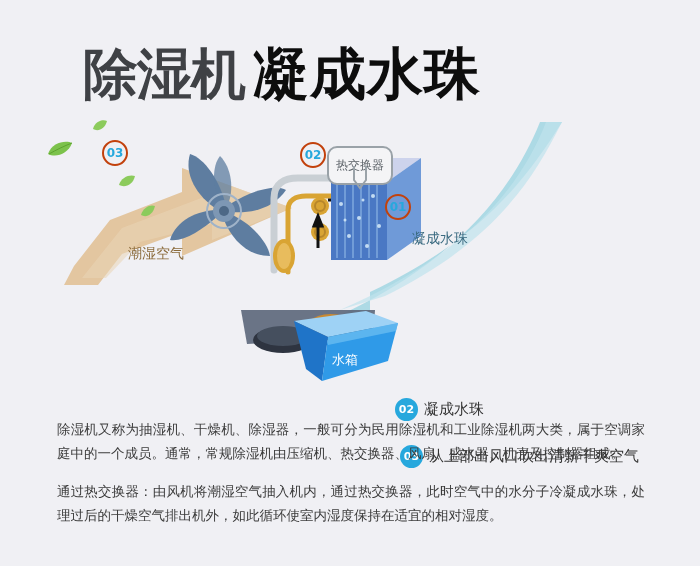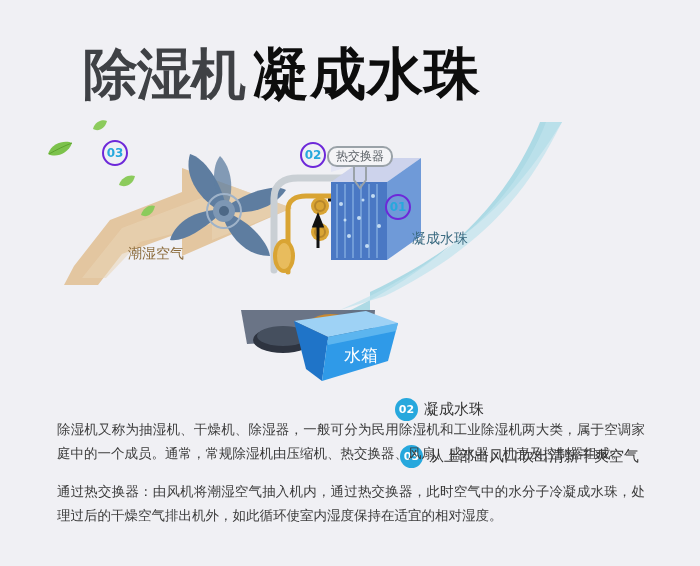--- a/index.html
+++ b/index.html
@@ -55,39 +55,39 @@
 
   
   .base{position:absolute;left:225px;top:150px;width:210px;height:110px;}
 
   
   .tank{position:absolute;left:290px;top:195px;width:120px;height:80px;}
 
   
   .marker{
     position:absolute;width:22px;height:22px;border-radius:50%;
-    border:2px solid #6d28d9;color:#27a8dd;
+    border:2px solid #c2410c;color:#27a8dd;
     font-size:12px;font-weight:bold;
     display:flex;align-items:center;justify-content:center;
     font-family:"DejaVu Sans","Liberation Sans",sans-serif;
     background:transparent;
   }
   .marker.filled{background:#27a8dd;color:#ffffff;border-color:#27a8dd;}
 
   .lbl{position:absolute;font-size:13px;white-space:nowrap;
        font-family:"DejaVu Sans","Liberation Sans",sans-serif;}
   .lbl-dry{color:#8a6a3a;left:128px;top:133px;font-size:14px;}
   .lbl-humid{color:#3a6a80;left:412px;top:118px;font-size:14px;}
-  .lbl-tank{color:#ffffff;left:332px;top:232px;font-size:17px;margin-left:12px;}
+  .lbl-tank{color:#ffffff;left:332px;top:239px;font-size:13px;}
 
   
   .callout{
     position:absolute;left:327px;top:34px;
     border:2px solid #9aa2a8;border-radius:10px;background:#f4f4f6;
-    padding:0 7px;font-size:12px;color:#5a6066;white-space:nowrap;
+    padding:9px 7px;font-size:12px;color:#5a6066;white-space:nowrap;
     font-family:"DejaVu Sans","Liberation Sans",sans-serif;
   }
   .callout-stem{position:absolute;left:350px;top:52px;width:30px;height:30px;}
 
   
   .note{position:absolute;display:flex;align-items:center;gap:6px;
         font-size:15px;color:#333;white-space:nowrap;
         font-family:"DejaVu Sans","Liberation Sans",sans-serif;}
   .note .marker{position:relative;width:19px;height:19px;font-size:11px;}
   .note-2{left:395px;top:286px;}

